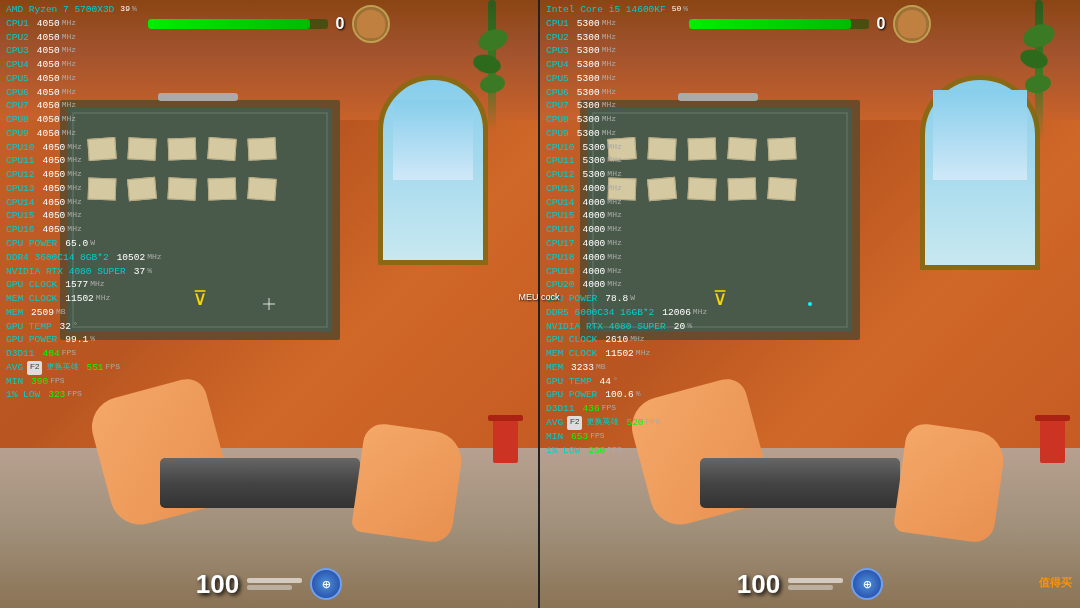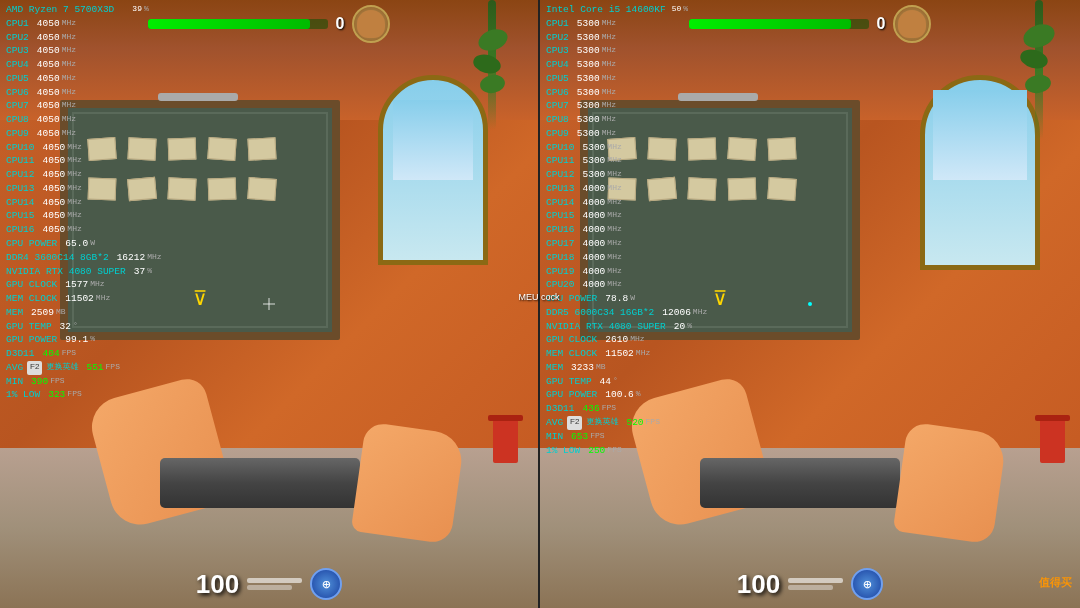--- a/index.html
+++ b/index.html
@@ -241,21 +241,21 @@
       <div style="position:absolute;bottom:100px;left:160px;width:200px;height:50px;background:linear-gradient(180deg,#666,#444,#333);border-radius:5px;"></div>
 
       <div style="position:absolute;bottom:70px;right:80px;width:100px;height:110px;background:linear-gradient(135deg,#f4a868,#e89050);border-radius:20px 30px 20px 10px;transform:rotate(8deg);"></div>
     </div>
 
     <div class="crosshair"></div>
 
     <div class="perf-overlay" id="perf-left">
         <div class="perf-line">
           <span class="perf-label">AMD Ryzen 7 5700X3D</span>
-          <span style="margin-left:16px;color:#fff;font-size:8px;"> 39</span>
+          <span style="margin-left:4px;color:#fff;font-size:8px;"> 39</span>
           <span class="perf-unit">%</span>
         </div>
         <div class="perf-line">
           <span class="perf-label">CPU1</span>
           <span style="display:inline-block;width:4px;"></span>
           <span class="perf-value">4050</span>
           <span class="perf-unit">MHz</span>
         </div>
         <div class="perf-line">
           <span class="perf-label">CPU2</span>
@@ -349,21 +349,21 @@
         </div>
         <div class="perf-line">
           <span class="perf-label">CPU POWER</span>
           <span style="display:inline-block;width:4px;"></span>
           <span class="perf-value">65.0</span>
           <span class="perf-unit">W</span>
         </div>
         <div class="perf-line">
           <span class="perf-label">DDR4 3600C14 8GB*2</span>
           <span style="display:inline-block;width:4px;"></span>
-          <span class="perf-value">16212</span>
+          <span class="perf-value">10502</span>
           <span class="perf-unit">MHz</span>
         </div>
         <div class="perf-line">
           <span class="perf-label">NVIDIA RTX 4080 SUPER</span>
           <span style="display:inline-block;width:4px;"></span>
           <span class="perf-value">37</span>
           <span class="perf-unit">%</span>
         </div>
         <div class="perf-line">
           <span class="perf-label">GPU CLOCK</span>

